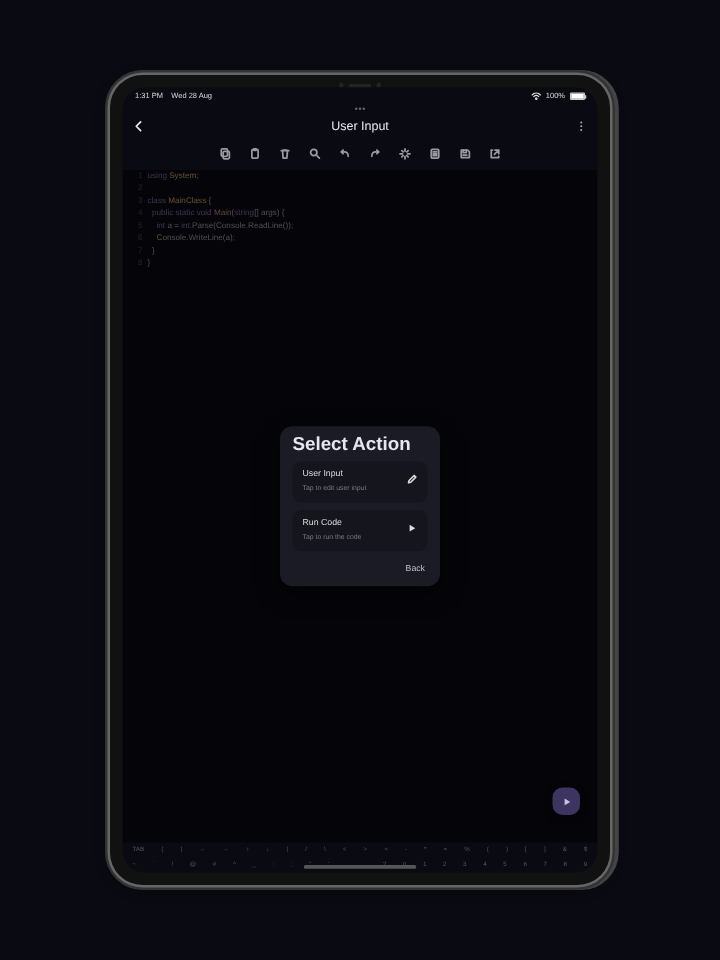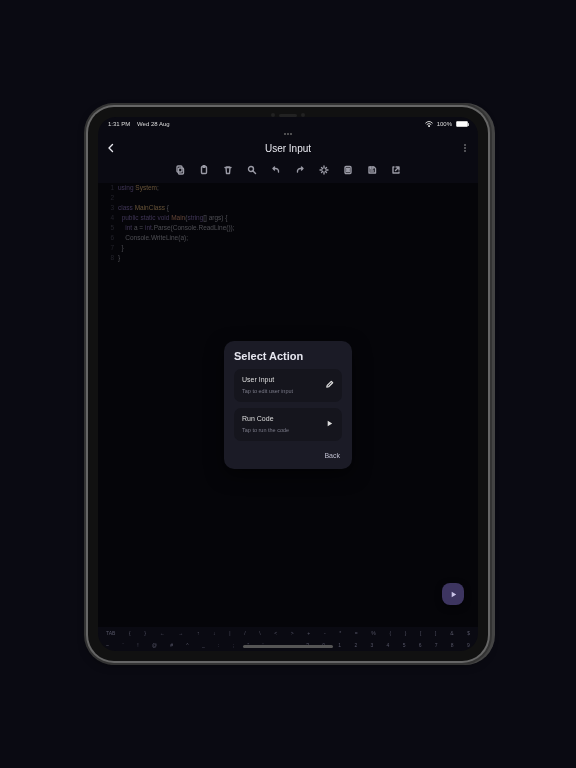--- a/index.html
+++ b/index.html
@@ -7,21 +7,21 @@
     background: #0a0a12;
     width: 576px;
     height: 768px;
     overflow: hidden;
     display: flex;
     align-items: center;
     justify-content: center;
   }
   .tablet-frame {
     width: 400px;
-    height: 554px;
+    height: 648px;
     background: #111;
     border-radius: 26px;
     box-shadow: 0 0 0 2px #666, 0 0 0 4px #333, 3px 0 0 4px #444, 0 3px 10px rgba(0,0,0,.6);
     position: relative;
     overflow: hidden;
   }
   .notch-dots {
     position: absolute;
     top: 6px; left: 0; right: 0;
     display: flex; justify-content: center; gap: 4px;
@@ -75,21 +75,21 @@
   .kw{color:#7b68a8;} .cls{color:#c7a06c;} .fn{color:#c7886c;} .typ{color:#7b68a8;}
   
   .overlay{
     position:absolute; inset:0; background:rgba(0,0,0,.5);
     display:flex; align-items:center; justify-content:center;
   }
   .modal{
     width:128px; background:#1b1b26; border-radius:10px; padding:10px 10px 8px;
     box-shadow:0 6px 18px rgba(0,0,0,.6);
   }
-  .modal-title{ color:#e6e6ef; font-size:11px; font-weight:600; margin-bottom:8px;}
+  .modal-title{ color:#e6e6ef; font-size:15px; font-weight:600; margin-bottom:8px;}
   .action-card{
     background:#15151d; border-radius:7px; padding:6px 8px;
     display:flex; align-items:center; justify-content:space-between;
     margin-bottom:6px;
   }
   .action-text .t{ color:#ddd; font-size:7px; font-weight:500;}
   .action-text .s{ color:#7a7a88; font-size:5.5px; margin-top:1px;}
   .action-ico{ color:#ddd; }
   .modal-back{ text-align:right; font-size:7px; color:#bfbfcf; padding:4px 2px 0;}
   

